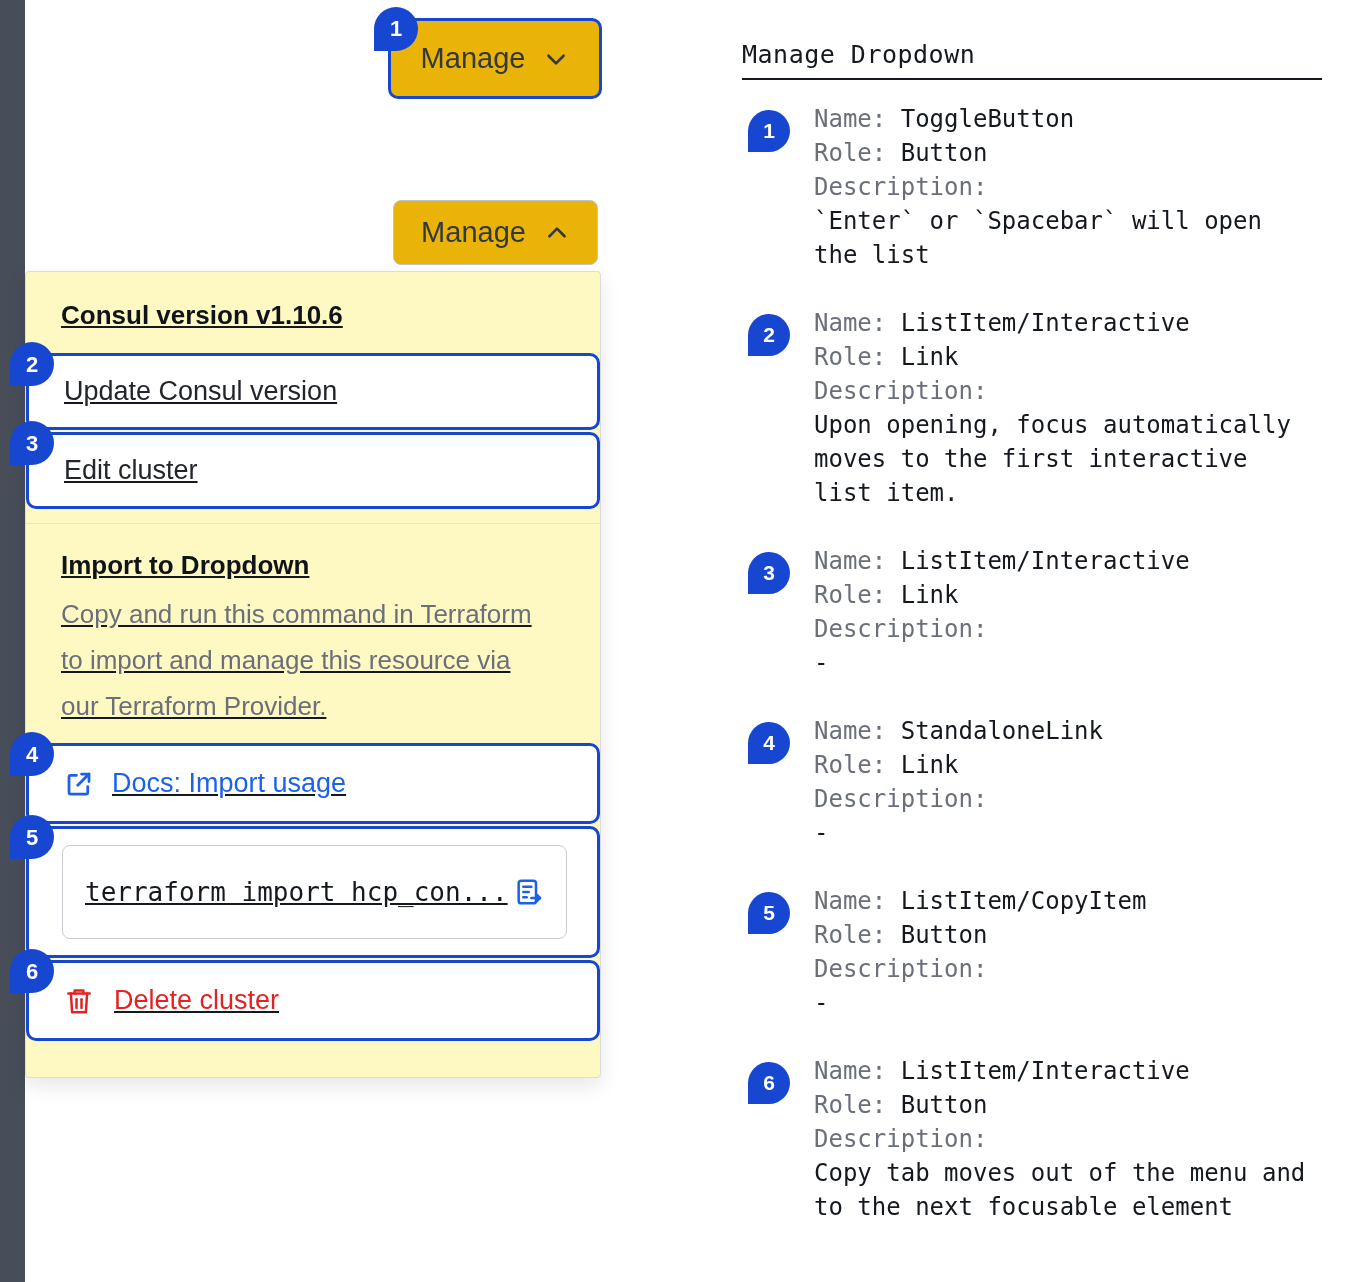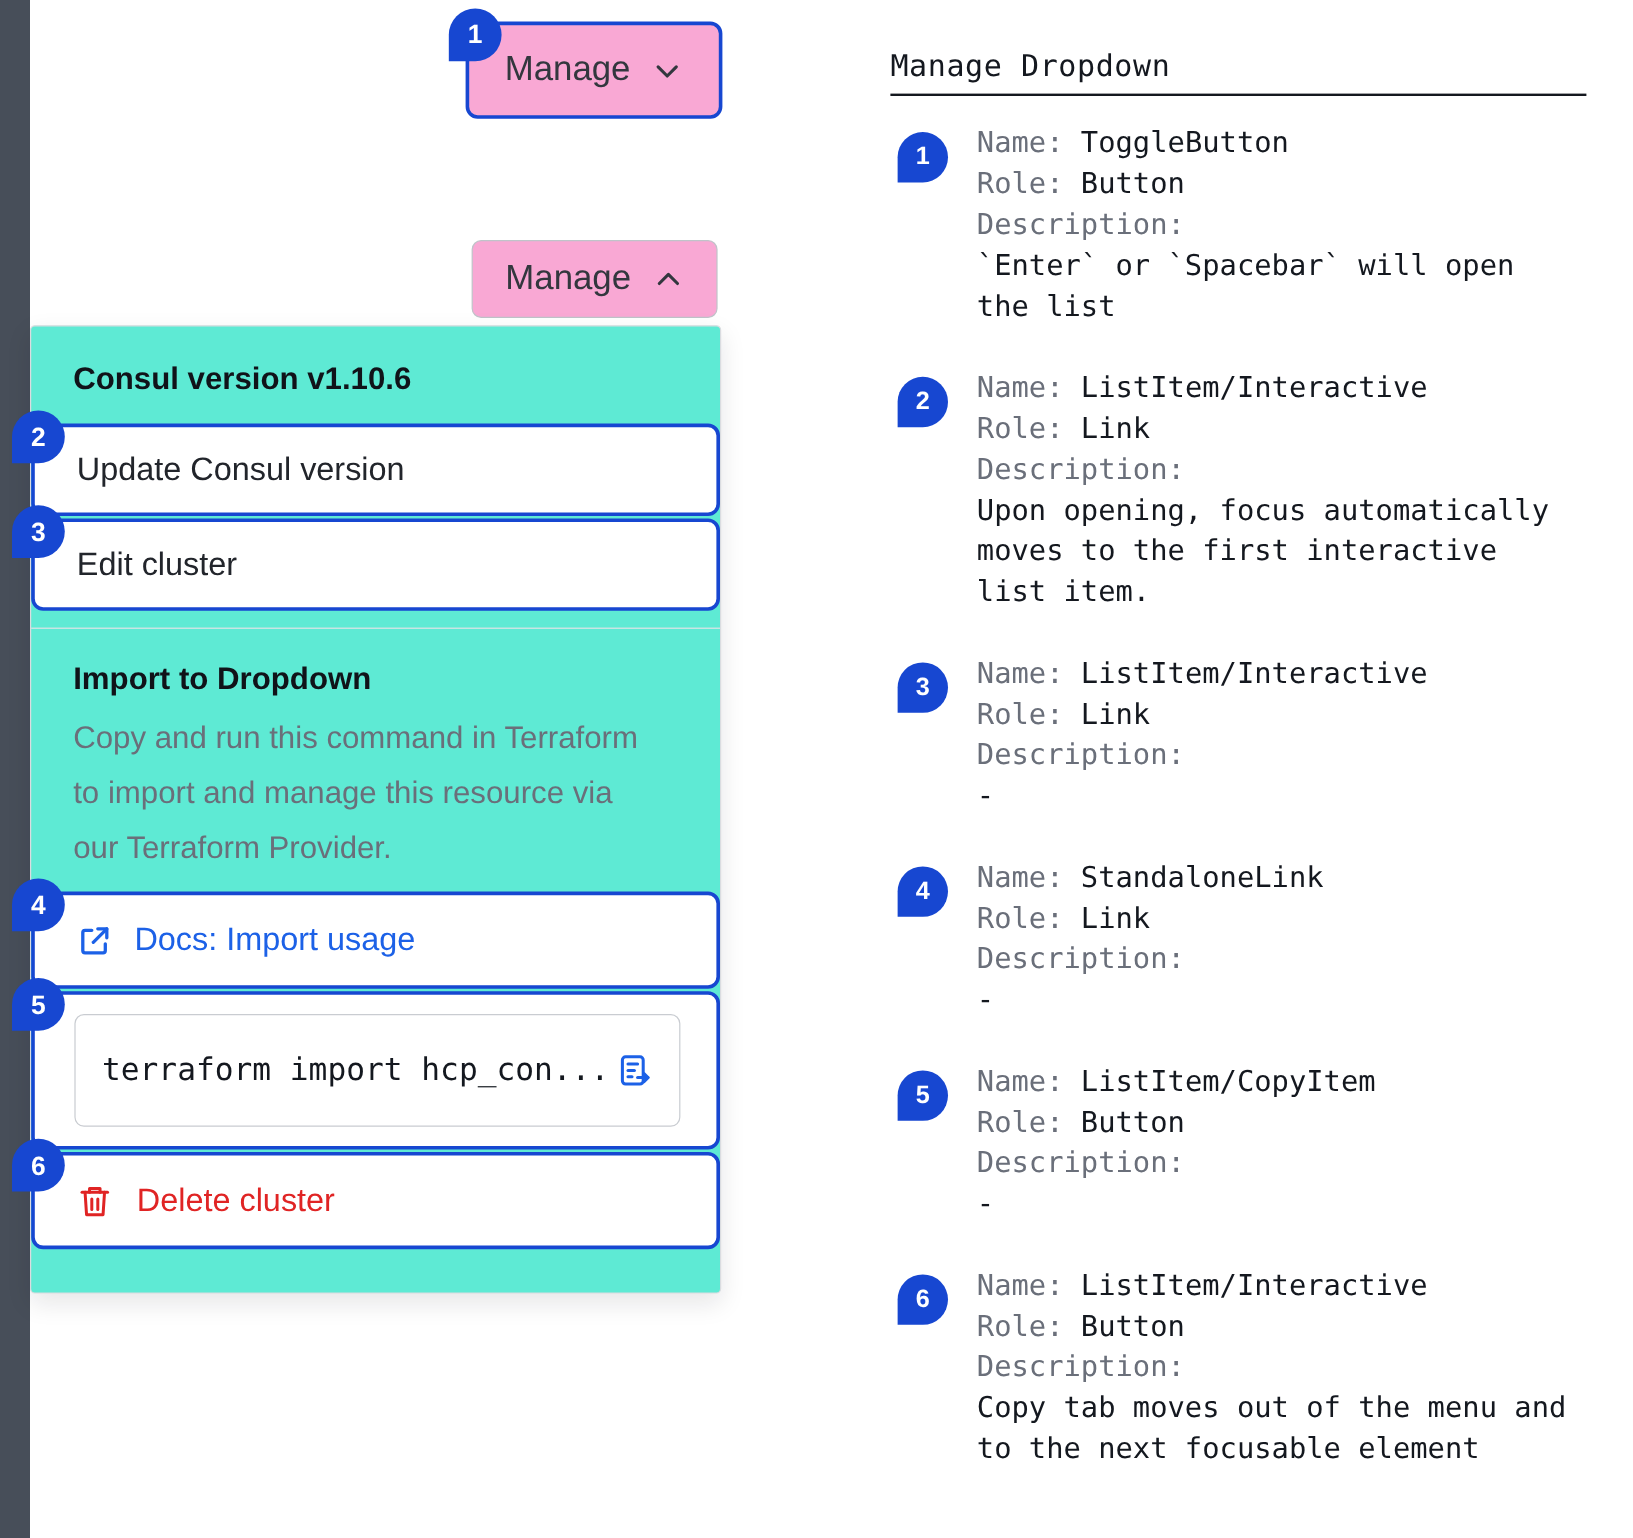--- a/index.html
+++ b/index.html
@@ -28,41 +28,42 @@
     background:var(--blue);color:#fff;
     border-radius:50% 50% 50% 0;
     display:flex;align-items:center;justify-content:center;
     font-size:22px;font-weight:700;
     font-family:"Liberation Sans", sans-serif;
     z-index:5;
   }
 
   
   .btn{
-    position:absolute;background:#f9a8d4;
+    position:absolute;background:#eab308;
     display:flex;align-items:center;justify-content:center;gap:18px;
     font-size:29px;color:#33373e;cursor:pointer;
   }
   .btn-closed{
     left:388px;top:18px;width:214px;height:81px;
     border:3px solid var(--blue);border-radius:10px;
   }
   .btn-open{
     left:393px;top:200px;width:205px;height:65px;
     border:1px solid #c0c3c9;border-radius:8px;
   }
   .badge-1{position:absolute;left:374px;top:7px;}
   .chev{width:26px;height:26px;color:#33373e;}
 
   
   .panel{
     position:absolute;left:25px;top:271px;width:576px;
-    background:#5eead4;border:1px solid #dadce0;border-radius:4px;
+    background:#fef9c3;border:1px solid #dadce0;border-radius:4px;
     box-shadow:0 8px 20px rgba(20,24,32,.10);
     padding-bottom:34px;
+    text-decoration:underline;
   }
   .dd-title{padding:28px 35px 20px;font-size:26px;font-weight:700;color:#101319;line-height:31px;}
   .focus-item{
     position:relative;margin:2px 0;
     border:3px solid var(--blue);border-radius:10px;
     padding:20px 35px;font-size:27px;color:#22252b;line-height:31px;
     background:#fff;cursor:pointer;
   }
   .focus-item .badge{position:absolute;left:-19px;top:-14px;}
   .divider{height:1px;background:#e2e4e7;margin:14px 0 0;}

